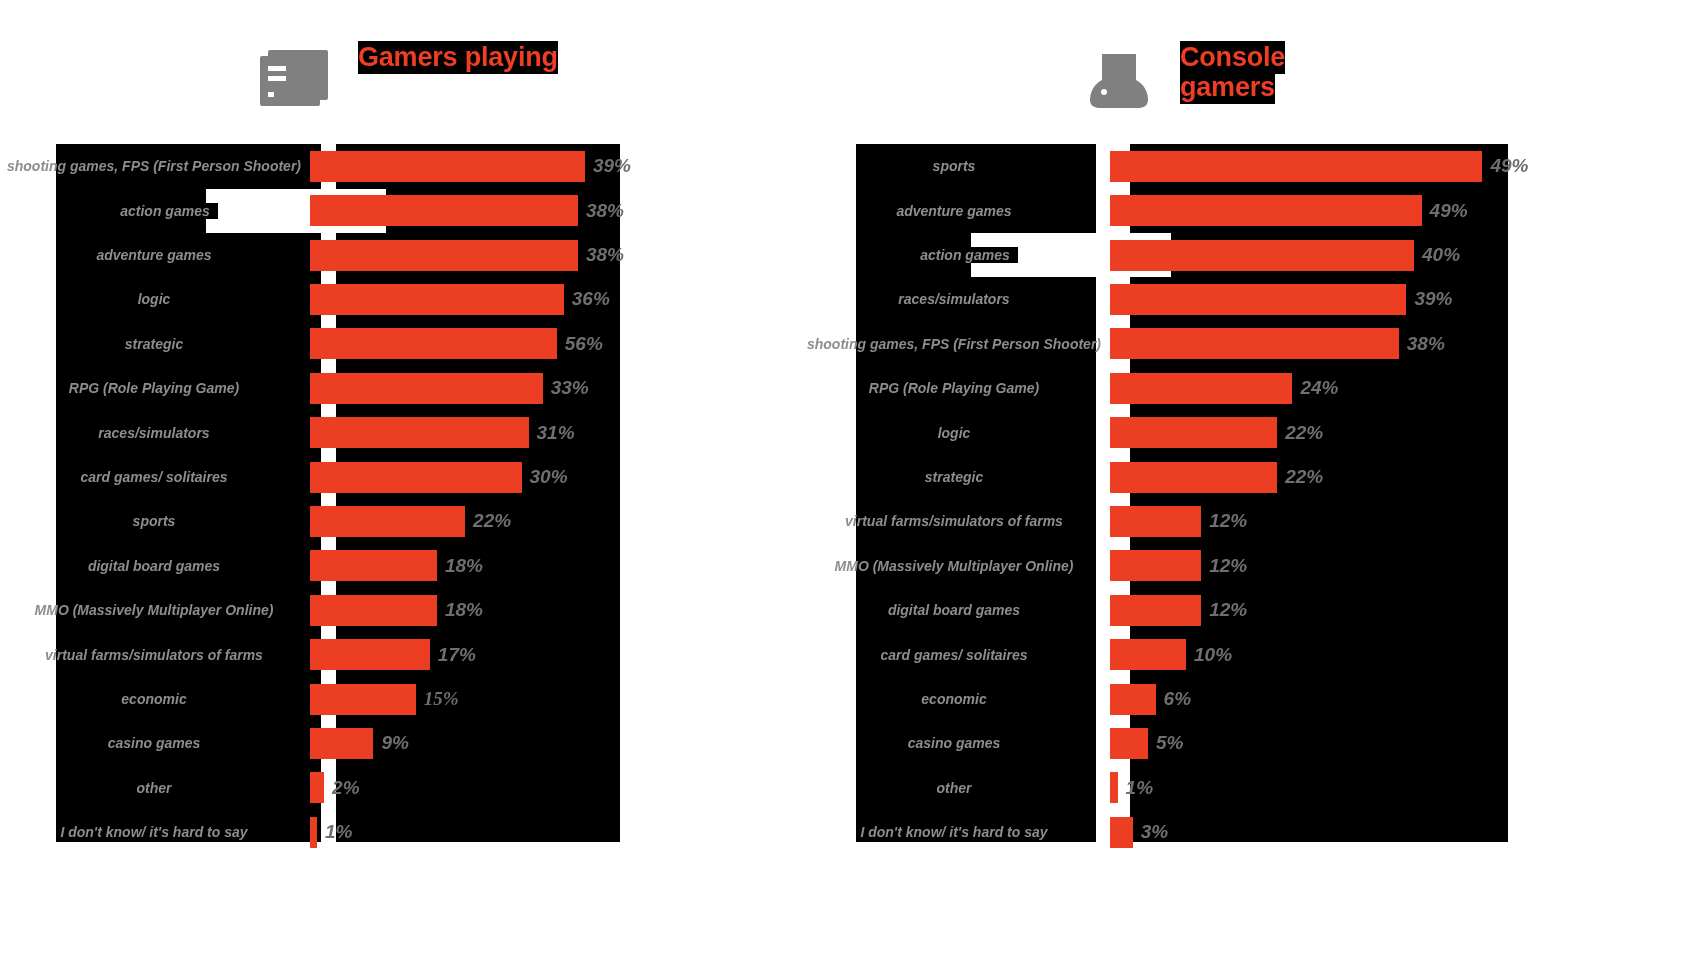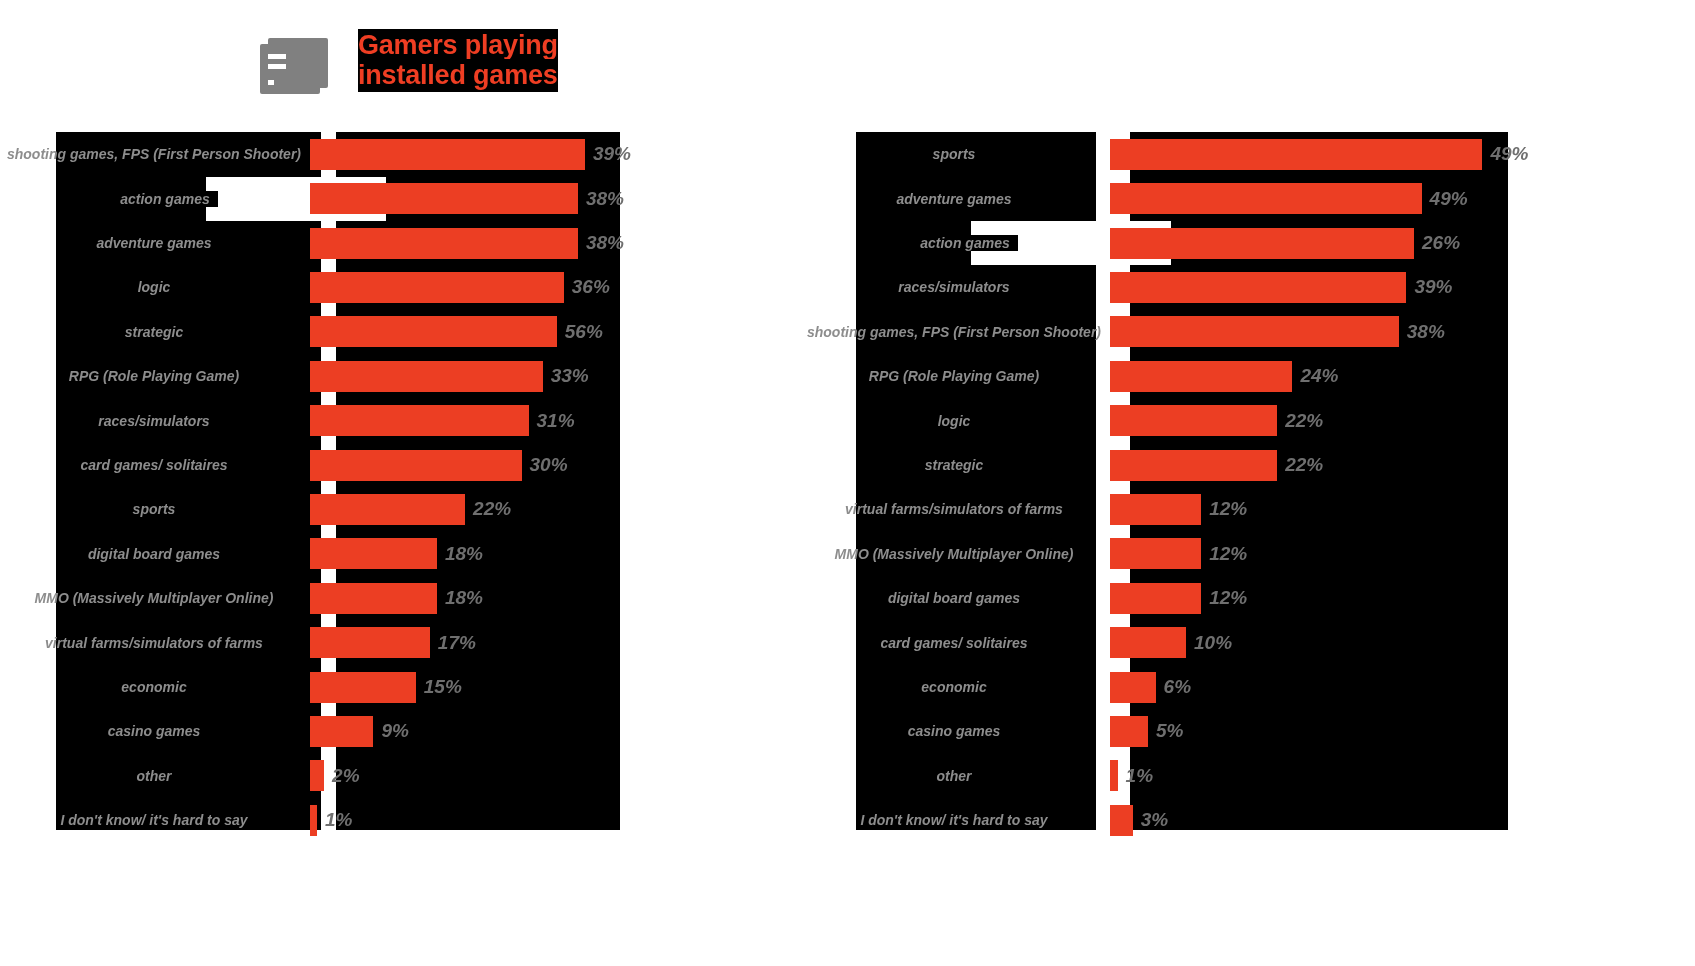--- a/index.html
+++ b/index.html
@@ -1,19 +1,19 @@
 <!DOCTYPE html>
 <html><head>
 <meta charset="utf-8">
 <style>
   html,body{margin:0;padding:0;background:#ffffff;}
   body{width:1695px;height:966px;position:relative;overflow:hidden;
        font-family:"Liberation Sans","DejaVu Sans",sans-serif;}
 
-  .panel{position:absolute;top:4px;height:864px;}
+  .panel{position:absolute;top:16px;height:864px;}
   #panel-left{left:0;width:700px;}
   #panel-right{left:800px;width:895px;}
 
   
   .header{position:absolute;top:26px;height:80px;display:flex;align-items:flex-start;}
   #panel-left .header{left:258px;}
   #panel-right .header{left:280px;}
 
   .dev-icon{width:78px;height:62px;position:relative;flex:0 0 auto;margin-top:8px;}
 
@@ -48,21 +48,21 @@
   <div class="header">
     <div class="dev-icon">
       <svg width="78" height="62" viewBox="0 0 78 62" xmlns="http://www.w3.org/2000/svg">
         <rect x="10" y="0" width="60" height="50" rx="2" fill="#808080"></rect>
         <rect x="2" y="6" width="60" height="50" rx="2" fill="#808080"></rect>
         <rect x="10" y="16" width="18" height="5" fill="#ffffff"></rect>
         <rect x="10" y="26" width="18" height="5" fill="#ffffff"></rect>
         <rect x="10" y="42" width="6" height="5" fill="#ffffff"></rect>
       </svg>
     </div>
-    <div class="title"><span class="w">Gamers playing</span><br><span class="w">installed games</span></div>
+    <div class="title"><span class="w">Gamers playing</span><br></div>
   </div>
 
   <div class="plot" id="plot-left">
       <div class="blk-labels" style="left: 56px; top: 8px; width: 265px; height: 698px;"></div>
       <div class="blk-bars" style="left: 336px; top: 8px; width: 284px; height: 698px;"></div>
       <div class="lbl" style="right: 0px; left: 0px; width: 308px; top: 22.2px;">shooting games, FPS (First Person Shooter)</div>
       <div class="bar" style="left: 310px; top: 14.7px; width: 274.95px; background: rgb(236, 62, 35);"></div>
       <div class="val" style="left: 592.95px; top: 20.2px;">39%</div>
       <div class="hl-band" style="left: 206px; top: 52.6px; width: 180px; height: 44px;"></div>
       <div class="lbl hl" style="right: 0px; left: 0px; width: 308px; top: 66.6px; background: transparent;"><i>action games</i></div>
@@ -93,49 +93,58 @@
       <div class="bar" style="left: 310px; top: 414.3px; width: 126.9px; background: rgb(236, 62, 35);"></div>
       <div class="val" style="left: 444.9px; top: 419.8px;">18%</div>
       <div class="lbl" style="right: 0px; left: 0px; width: 308px; top: 466.2px;">MMO (Massively Multiplayer Online)</div>
       <div class="bar" style="left: 310px; top: 458.7px; width: 126.9px; background: rgb(236, 62, 35);"></div>
       <div class="val" style="left: 444.9px; top: 464.2px;">18%</div>
       <div class="lbl" style="right: 0px; left: 0px; width: 308px; top: 510.6px;">virtual farms/simulators of farms</div>
       <div class="bar" style="left: 310px; top: 503.1px; width: 119.85px; background: rgb(236, 62, 35);"></div>
       <div class="val" style="left: 437.85px; top: 508.6px;">17%</div>
       <div class="lbl" style="right: 0px; left: 0px; width: 308px; top: 555px;">economic</div>
       <div class="bar" style="left: 310px; top: 547.5px; width: 105.75px; background: rgb(236, 62, 35);"></div>
-      <div class="val" style="left: 423.75px; top: 553px;">15%</div>
+      <div class="val" style="left: 423.75px; top: 553px; font-family: Liberation Serif, serif;">15%</div>
       <div class="lbl" style="right: 0px; left: 0px; width: 308px; top: 599.4px;">casino games</div>
       <div class="bar" style="left: 310px; top: 591.9px; width: 63.45px; background: rgb(236, 62, 35);"></div>
       <div class="val" style="left: 381.45px; top: 597.4px;">9%</div>
       <div class="lbl" style="right: 0px; left: 0px; width: 308px; top: 643.8px;">other</div>
       <div class="bar" style="left: 310px; top: 636.3px; width: 14.1px; background: rgb(236, 62, 35);"></div>
       <div class="val" style="left: 332.1px; top: 641.8px;">2%</div>
       <div class="lbl" style="right: 0px; left: 0px; width: 308px; top: 688.2px;">I don't know/ it's hard to say</div>
       <div class="bar" style="left: 310px; top: 680.7px; width: 7.05px; background: rgb(236, 62, 35);"></div>
       <div class="val" style="left: 325.05px; top: 686.2px;">1%</div>
     </div>
 </div>
 
 <div class="panel" id="panel-right">
 
+  <div class="header">
+    <div class="dev-icon">
+      <svg width="78" height="62" viewBox="0 0 78 62" xmlns="http://www.w3.org/2000/svg">
+        <path d="M22 4 h34 v26 c8 4 12 12 12 20 c0 6 -5 8 -10 8 h-38 c-5 0 -10 -2 -10 -8 c0 -8 4 -16 12 -20 z" fill="#808080"></path>
+        <circle cx="24" cy="42" r="3" fill="#ffffff"></circle>
+      </svg>
+    </div>
+    <div class="title"><span class="w">Console</span><br><span class="w">gamers</span></div>
+  </div>
 
   <div class="plot" id="plot-right">
       <div class="blk-labels" style="left: 56px; top: 8px; width: 240px; height: 698px;"></div>
       <div class="blk-bars" style="left: 330px; top: 8px; width: 378px; height: 698px;"></div>
       <div class="lbl" style="right: 0px; left: 0px; width: 308px; top: 22.2px;">sports</div>
       <div class="bar" style="left: 310px; top: 14.7px; width: 372.4px; background: rgb(236, 62, 35);"></div>
       <div class="val" style="left: 690.4px; top: 20.2px;">49%</div>
       <div class="lbl" style="right: 0px; left: 0px; width: 308px; top: 66.6px;">adventure games</div>
       <div class="bar" style="left: 310px; top: 59.1px; width: 311.6px; background: rgb(236, 62, 35);"></div>
       <div class="val" style="left: 629.6px; top: 64.6px;">49%</div>
       <div class="hl-band" style="left: 171px; top: 97px; width: 200px; height: 44px;"></div>
       <div class="lbl hl" style="right: 0px; left: 0px; width: 308px; top: 111px; background: transparent;"><i>action games</i></div>
       <div class="bar" style="left: 310px; top: 103.5px; width: 304px; background: rgb(236, 62, 35);"></div>
-      <div class="val" style="left: 622px; top: 109px;">26%</div>
+      <div class="val" style="left: 622px; top: 109px;">40%</div>
       <div class="lbl" style="right: 0px; left: 0px; width: 308px; top: 155.4px;">races/simulators</div>
       <div class="bar" style="left: 310px; top: 147.9px; width: 296.4px; background: rgb(236, 62, 35);"></div>
       <div class="val" style="left: 614.4px; top: 153.4px;">39%</div>
       <div class="lbl" style="right: 0px; left: 0px; width: 308px; top: 199.8px;">shooting games, FPS (First Person Shooter)</div>
       <div class="bar" style="left: 310px; top: 192.3px; width: 288.8px; background: rgb(236, 62, 35);"></div>
       <div class="val" style="left: 606.8px; top: 197.8px;">38%</div>
       <div class="lbl" style="right: 0px; left: 0px; width: 308px; top: 244.2px;">RPG (Role Playing Game)</div>
       <div class="bar" style="left: 310px; top: 236.7px; width: 182.4px; background: rgb(236, 62, 35);"></div>
       <div class="val" style="left: 500.4px; top: 242.2px;">24%</div>
       <div class="lbl" style="right: 0px; left: 0px; width: 308px; top: 288.6px;">logic</div>

